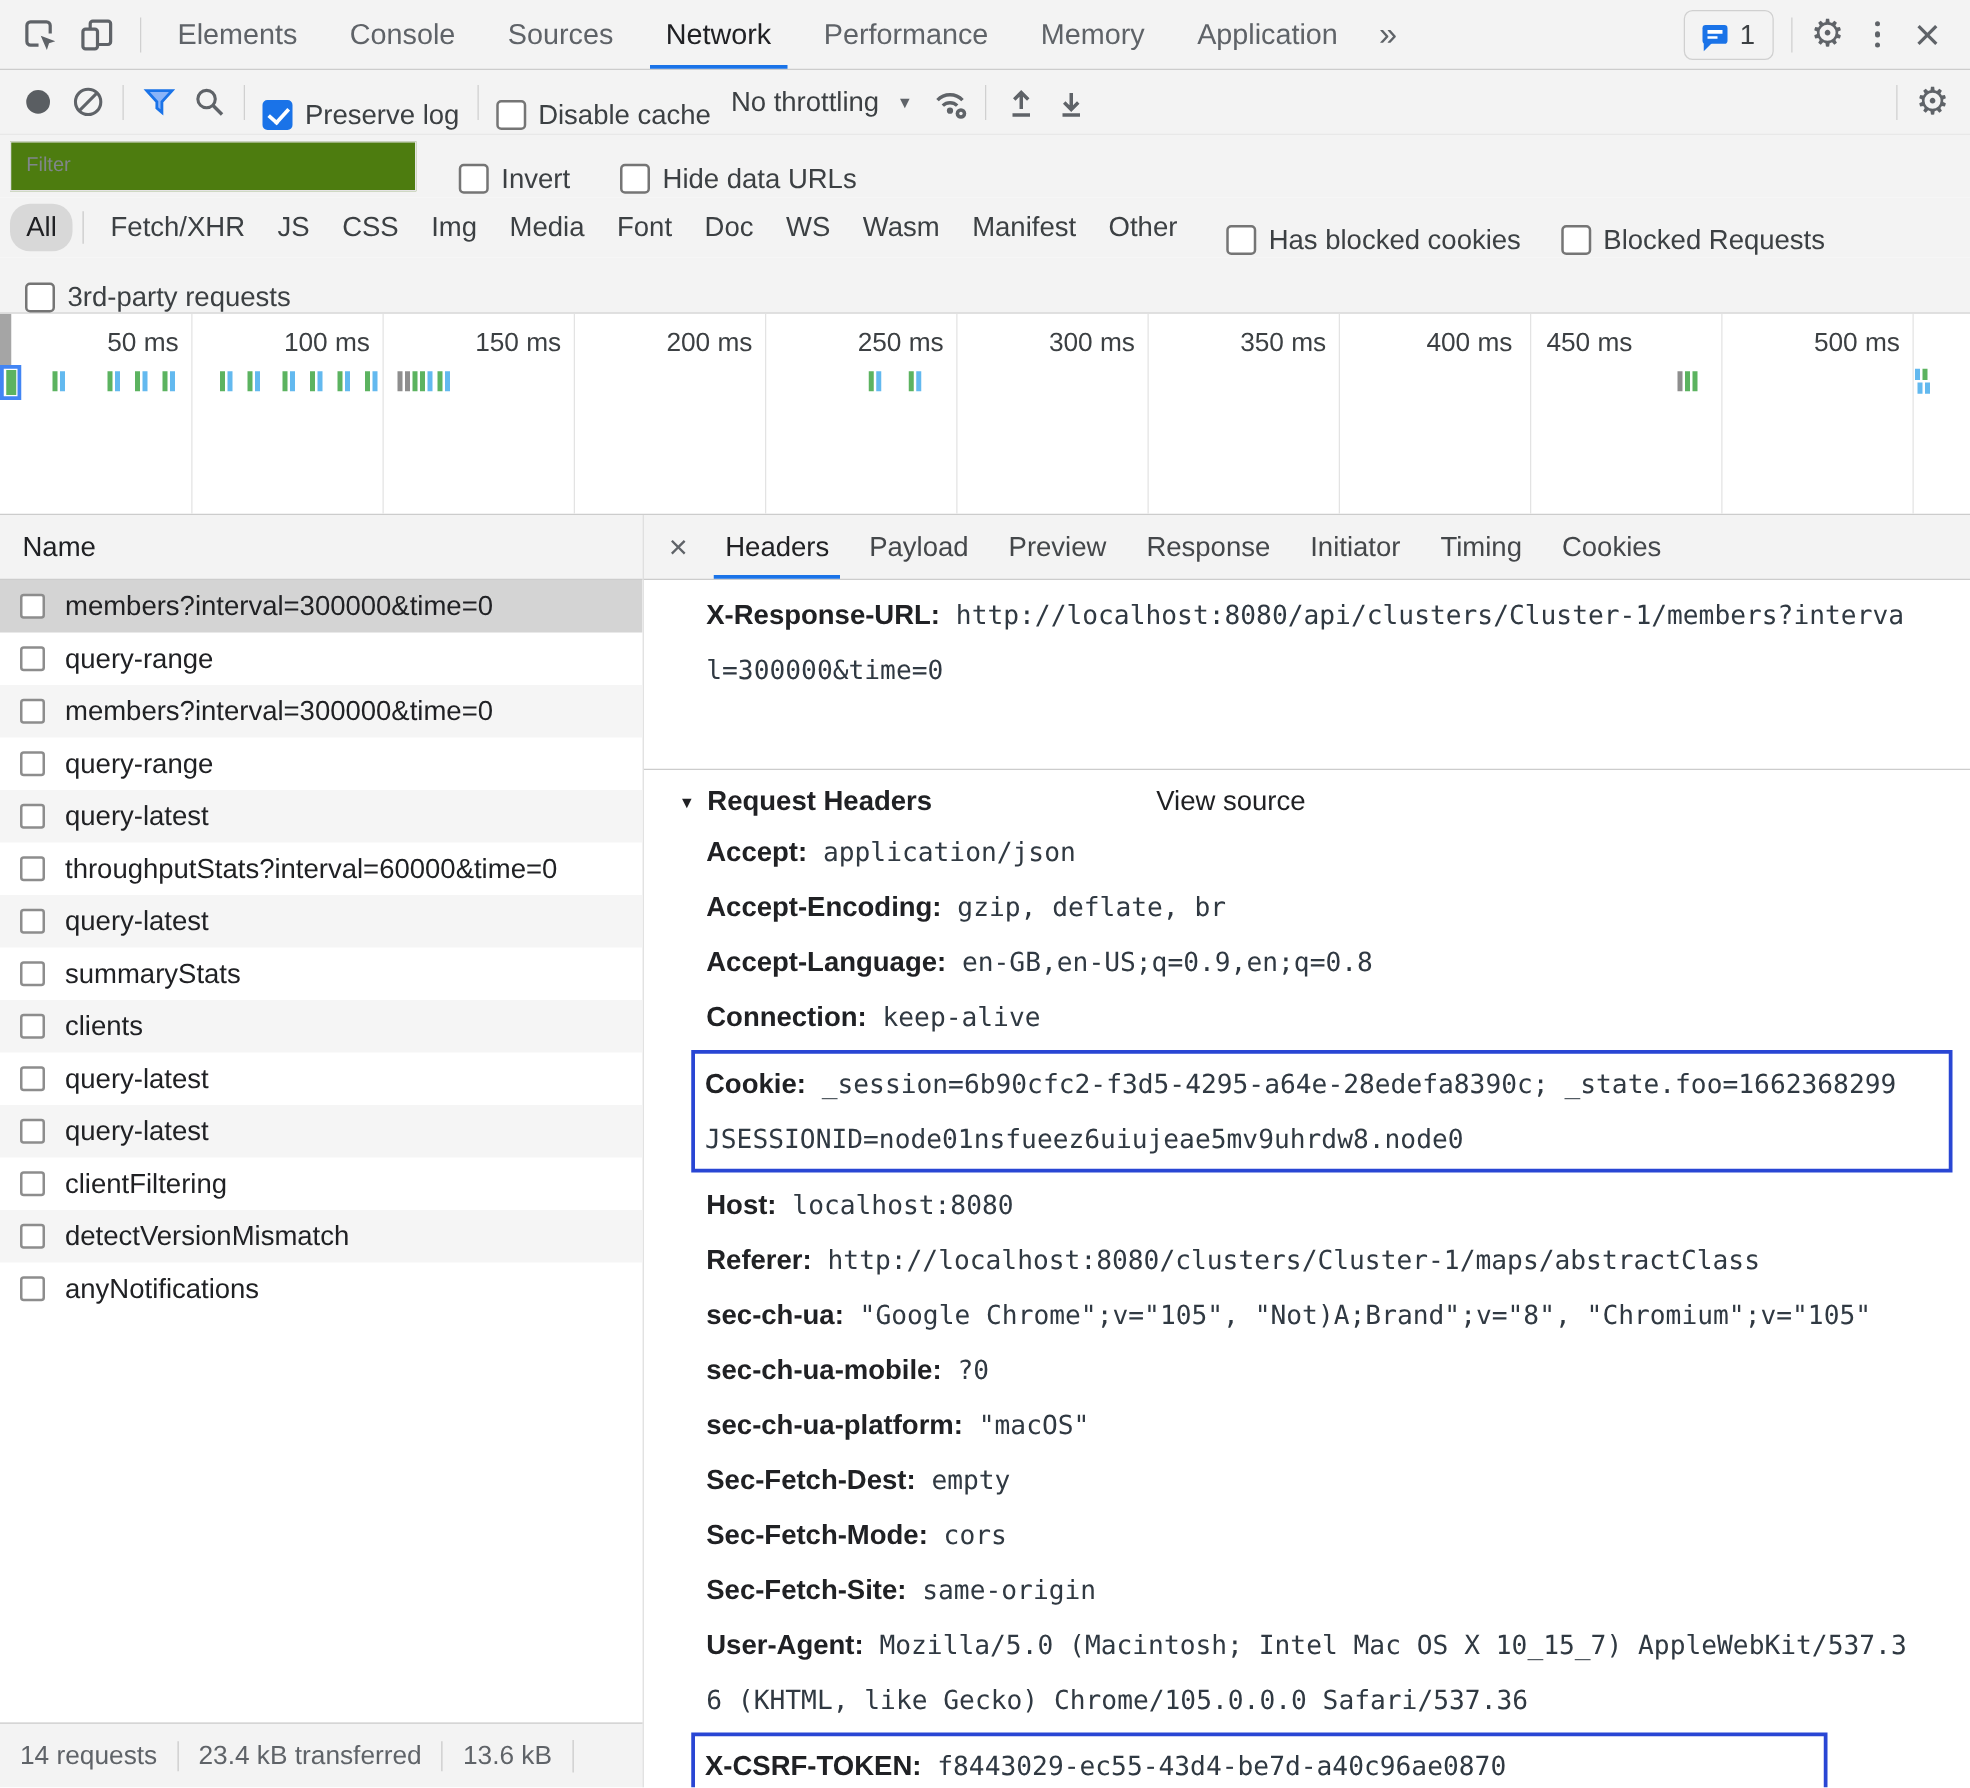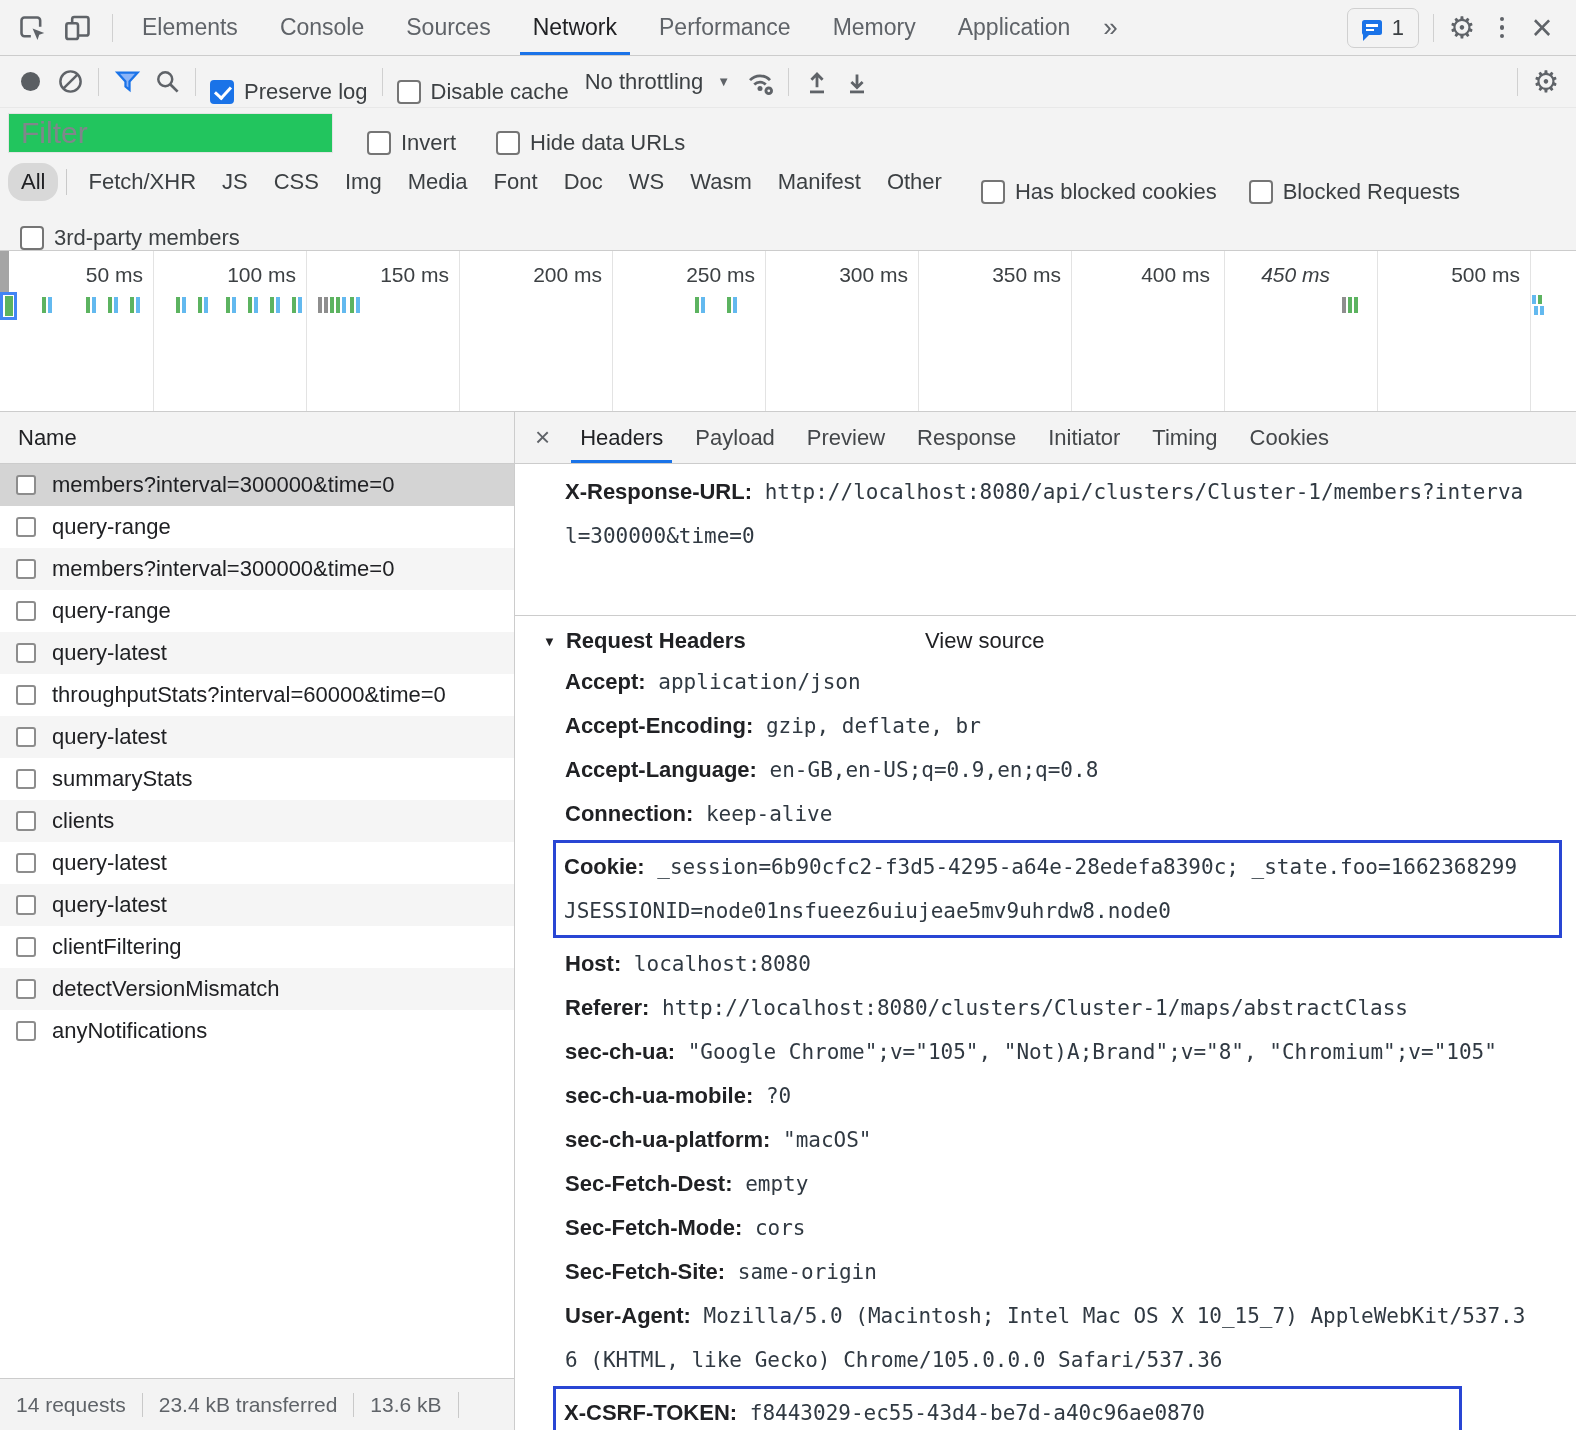--- a/index.html
+++ b/index.html
@@ -50,21 +50,21 @@
   .cbx { width:24px; height:24px; border:2.5px solid #757575; border-radius:4px; background:#fff;
          display:inline-block; position:relative; flex:none; }
   .cbx.checked { background:var(--accent); border-color:var(--accent); }
   .cbx.checked:after { content:''; position:absolute; left:6px; top:1.5px; width:7px; height:13px;
                        border:solid #fff; border-width:0 3px 3px 0; transform:rotate(42deg); }
   .throttle { display:flex; align-items:center; gap:14px; padding:0 10px; }
   .caret { font-size:13px; color:var(--muted); }
 
   
   .filterrow { height:50px; background:var(--toolbar-bg); display:flex; align-items:center; padding:0 8px; flex:none; }
-  .filter-input { width:325px; height:40px; border:1px solid #e4e4e4; background:#22c55e; font-size:30px;
+  .filter-input { width:325px; height:40px; border:1px solid #e4e4e4; background:#4d7c0f; font-size:16px;
                   padding:0 12px; color:var(--dark); outline:none; font-family:"Liberation Sans",sans-serif; }
   .filter-input::placeholder { color:#80868b; }
   .filterrow .cb-group { margin-left:28px; }
 
   
   .chiprow { height:48px; background:var(--toolbar-bg); display:flex; align-items:center; padding:0 8px; flex:none; }
   .chip { padding:6px 13px; border-radius:16px; font-size:22px; color:var(--text); white-space:nowrap; cursor:default; }
   .chip.active { background:#d8d8d8; color:var(--dark); }
   .chip-div { width:1px; height:26px; background:#c9c9c9; margin:0 8px; }
   .chiprow .cb-group { margin-left:20px; }
@@ -284,21 +284,21 @@
     </div>
     <div class="cb-group">
       <span class="cbx"></span>
       <span class="cb-label">Blocked Requests</span>
     </div>
   </div>
 
   <div class="thirdrow">
     <div class="cb-group">
       <span class="cbx"></span>
-      <span class="cb-label">3rd-party members</span>
+      <span class="cb-label">3rd-party requests</span>
     </div>
   </div>
 
   <div class="overview">
     <div class="ov-left-bar"></div>
     <div class="wf-selected">
       <span class="wf-sel-seg"></span>
     </div>
   <div class="gridline" style="left: 153px;"></div>
       <div class="tick-label" style="left: -17px;">50 ms</div>
@@ -310,21 +310,21 @@
       <div class="tick-label" style="left: 442px;">200 ms</div>
       <div class="gridline" style="left: 765px;"></div>
       <div class="tick-label" style="left: 595px;">250 ms</div>
       <div class="gridline" style="left: 918px;"></div>
       <div class="tick-label" style="left: 748px;">300 ms</div>
       <div class="gridline" style="left: 1071px;"></div>
       <div class="tick-label" style="left: 901px;">350 ms</div>
       <div class="gridline" style="left: 1224px;"></div>
       <div class="tick-label" style="left: 1050px;">400 ms</div>
       <div class="gridline" style="left: 1377px;"></div>
-      <div class="tick-label" style="left: 1170px; font-style: italic;">450 ms</div>
+      <div class="tick-label" style="left: 1146px;">450 ms</div>
       <div class="gridline" style="left: 1530px;"></div>
       <div class="tick-label" style="left: 1360px;">500 ms</div>
       <div class="wf-bar" style="left: 42px; top: 46px; height: 16px;">
         <span class="wf-seg" style="background: rgb(92, 179, 96);"></span>
         <span class="wf-seg" style="background: rgb(99, 185, 239);"></span>
       </div>
       <div class="wf-bar" style="left: 86px; top: 46px; height: 16px;">
         <span class="wf-seg" style="background: rgb(92, 179, 96);"></span>
         <span class="wf-seg" style="background: rgb(99, 185, 239);"></span>
       </div>

